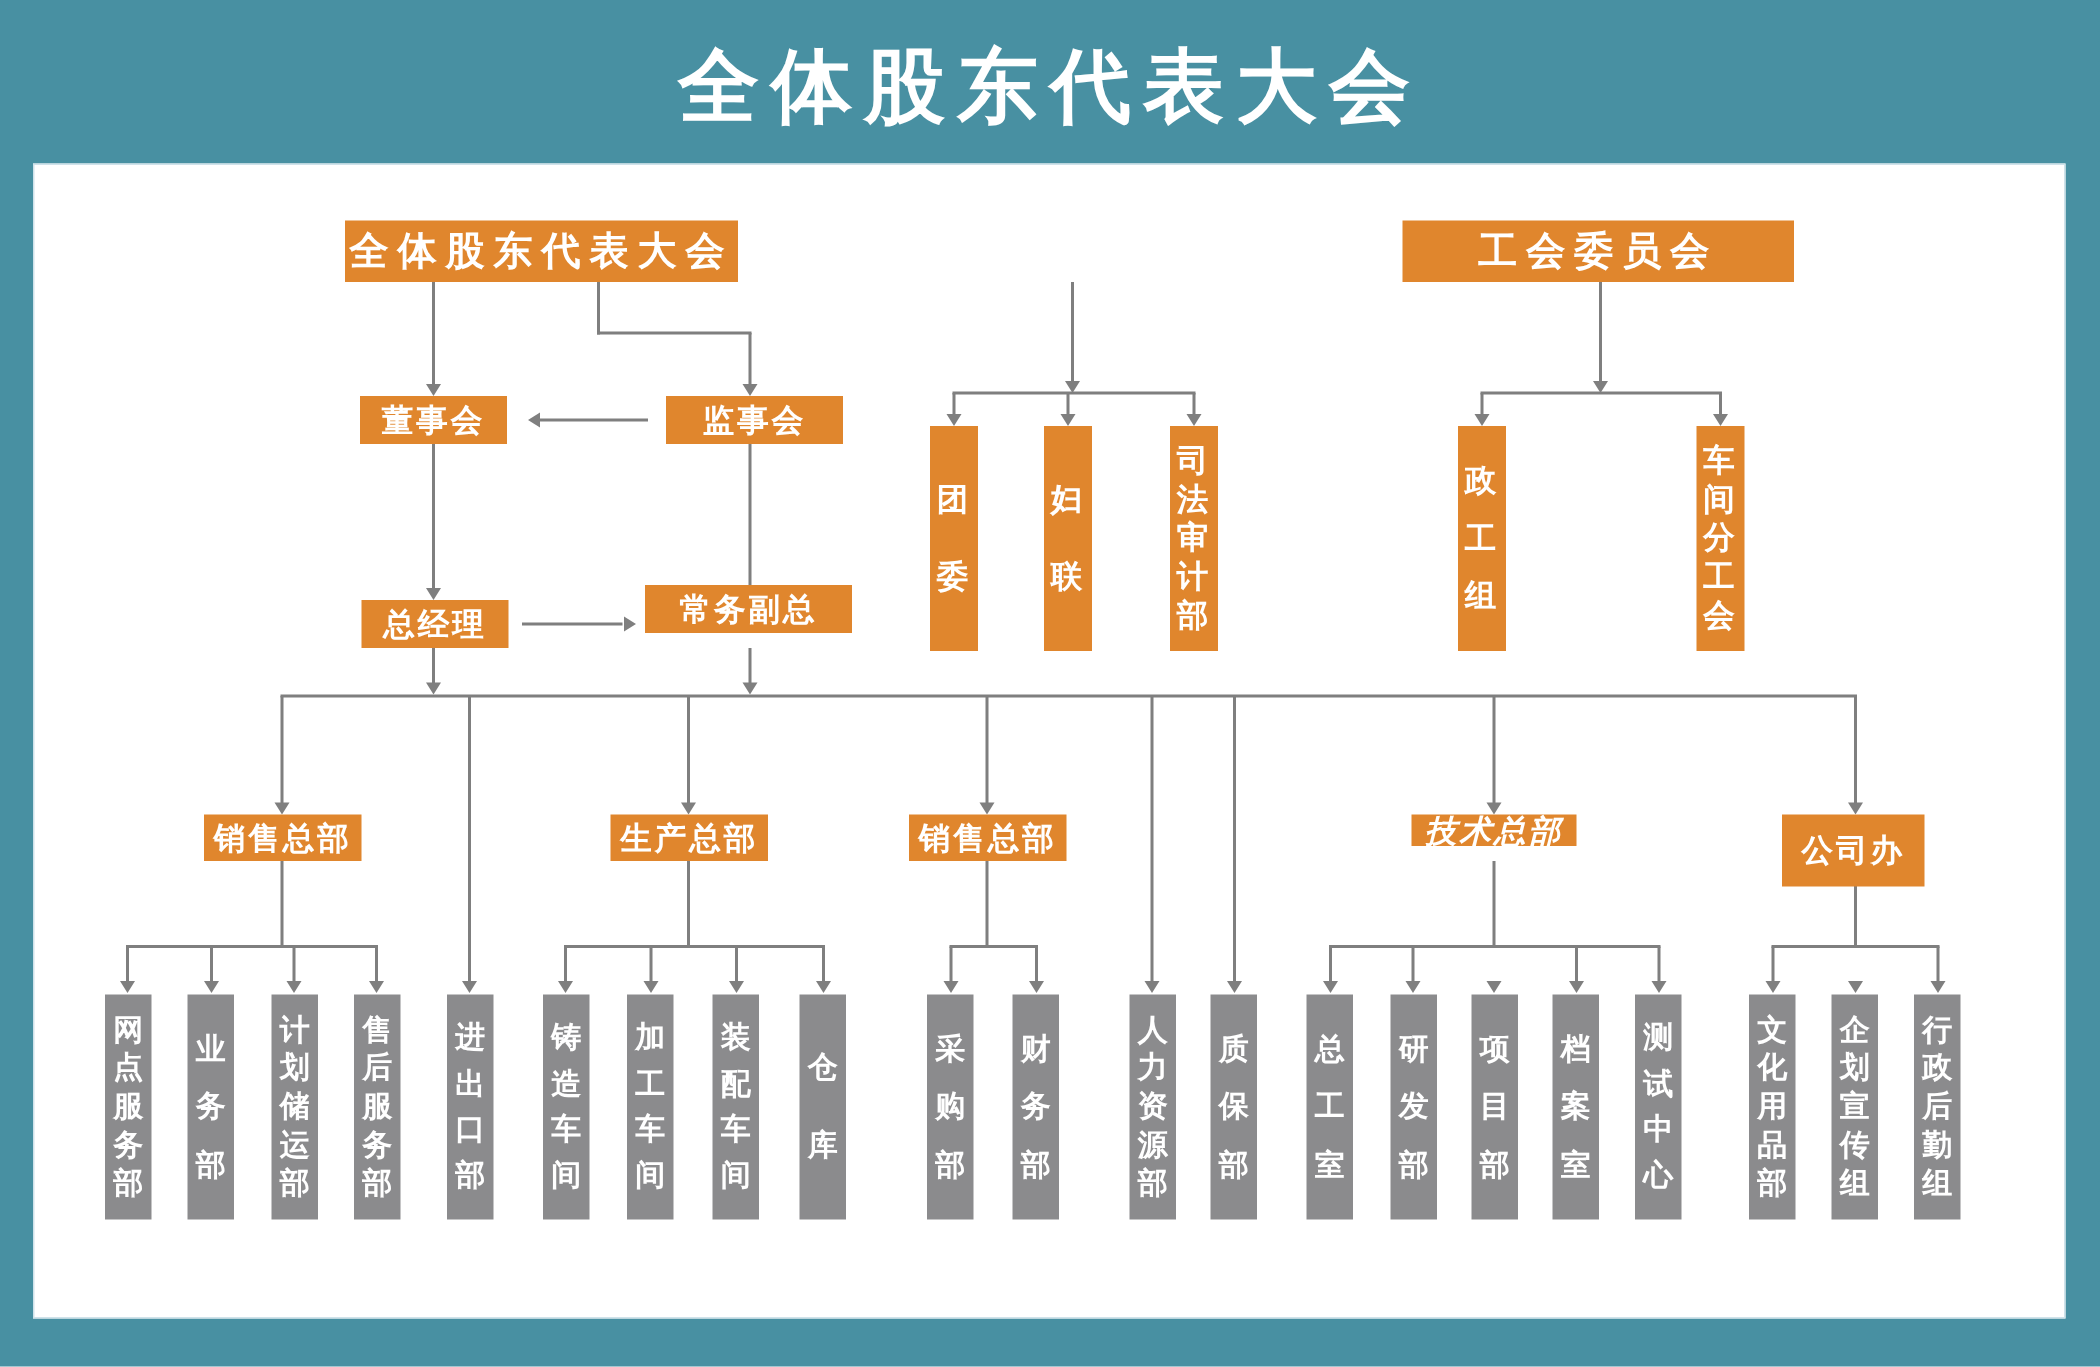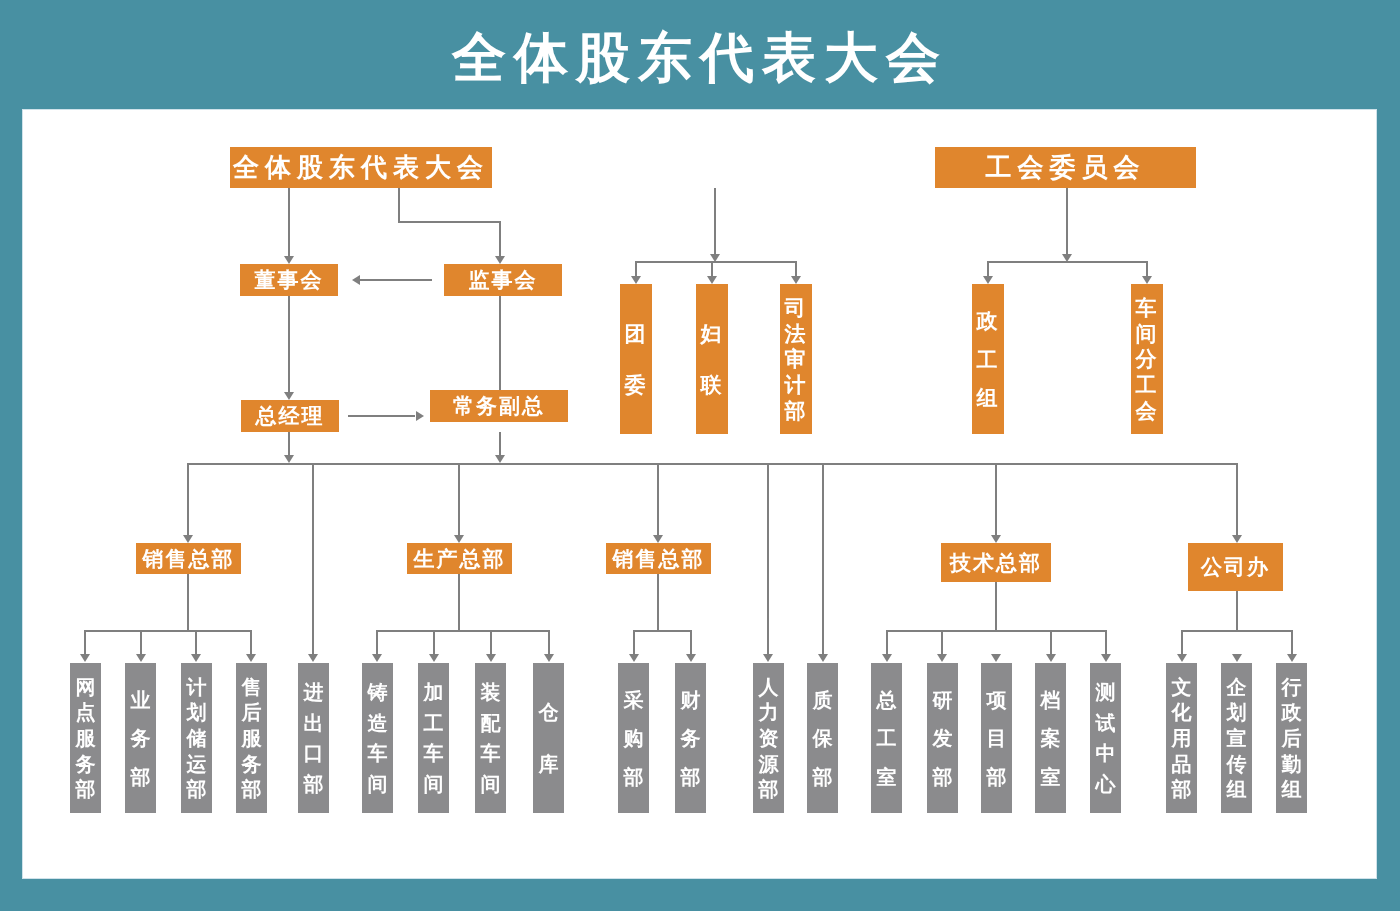--- a/index.html
+++ b/index.html
@@ -170,21 +170,21 @@
         <span>间</span>
         <span>分</span>
         <span>工</span>
         <span>会</span>
       </div>
       <div class="node h-node orange lv2" style="left: 241px; top: 400px; width: 98px; height: 32px;">总经理</div>
       <div class="node h-node orange lv2" style="left: 430px; top: 380px; width: 138px; height: 32px; margin-top: 10px;">常务副总</div>
       <div class="node h-node orange lv2" style="left: 136px; top: 543px; width: 105px; height: 31px;">销售总部</div>
       <div class="node h-node orange lv2" style="left: 407px; top: 543px; width: 105px; height: 31px;">生产总部</div>
       <div class="node h-node orange lv2" style="left: 606px; top: 543px; width: 105px; height: 31px;">销售总部</div>
-      <div class="node h-node orange lv2" style="left: 941px; top: 543px; width: 110px; height: 39px;">技术总部</div>
+      <div class="node h-node orange lv2" style="left: 941px; top: 543px; width: 110px; height: 21px; font-style: italic;">技术总部</div>
       <div class="node h-node orange lv2" style="left: 1188px; top: 543px; width: 95px; height: 48px;">公司办</div>
       <div class="node v-node gray lv3" style="left: 70px; top: 663px; width: 31px; height: 150px;">
         <span>网</span>
         <span>点</span>
         <span>服</span>
         <span>务</span>
         <span>部</span>
       </div>
       <div class="node v-node gray lv3" style="left: 125px; top: 663px; width: 31px; height: 150px;">
         <span>业</span>

